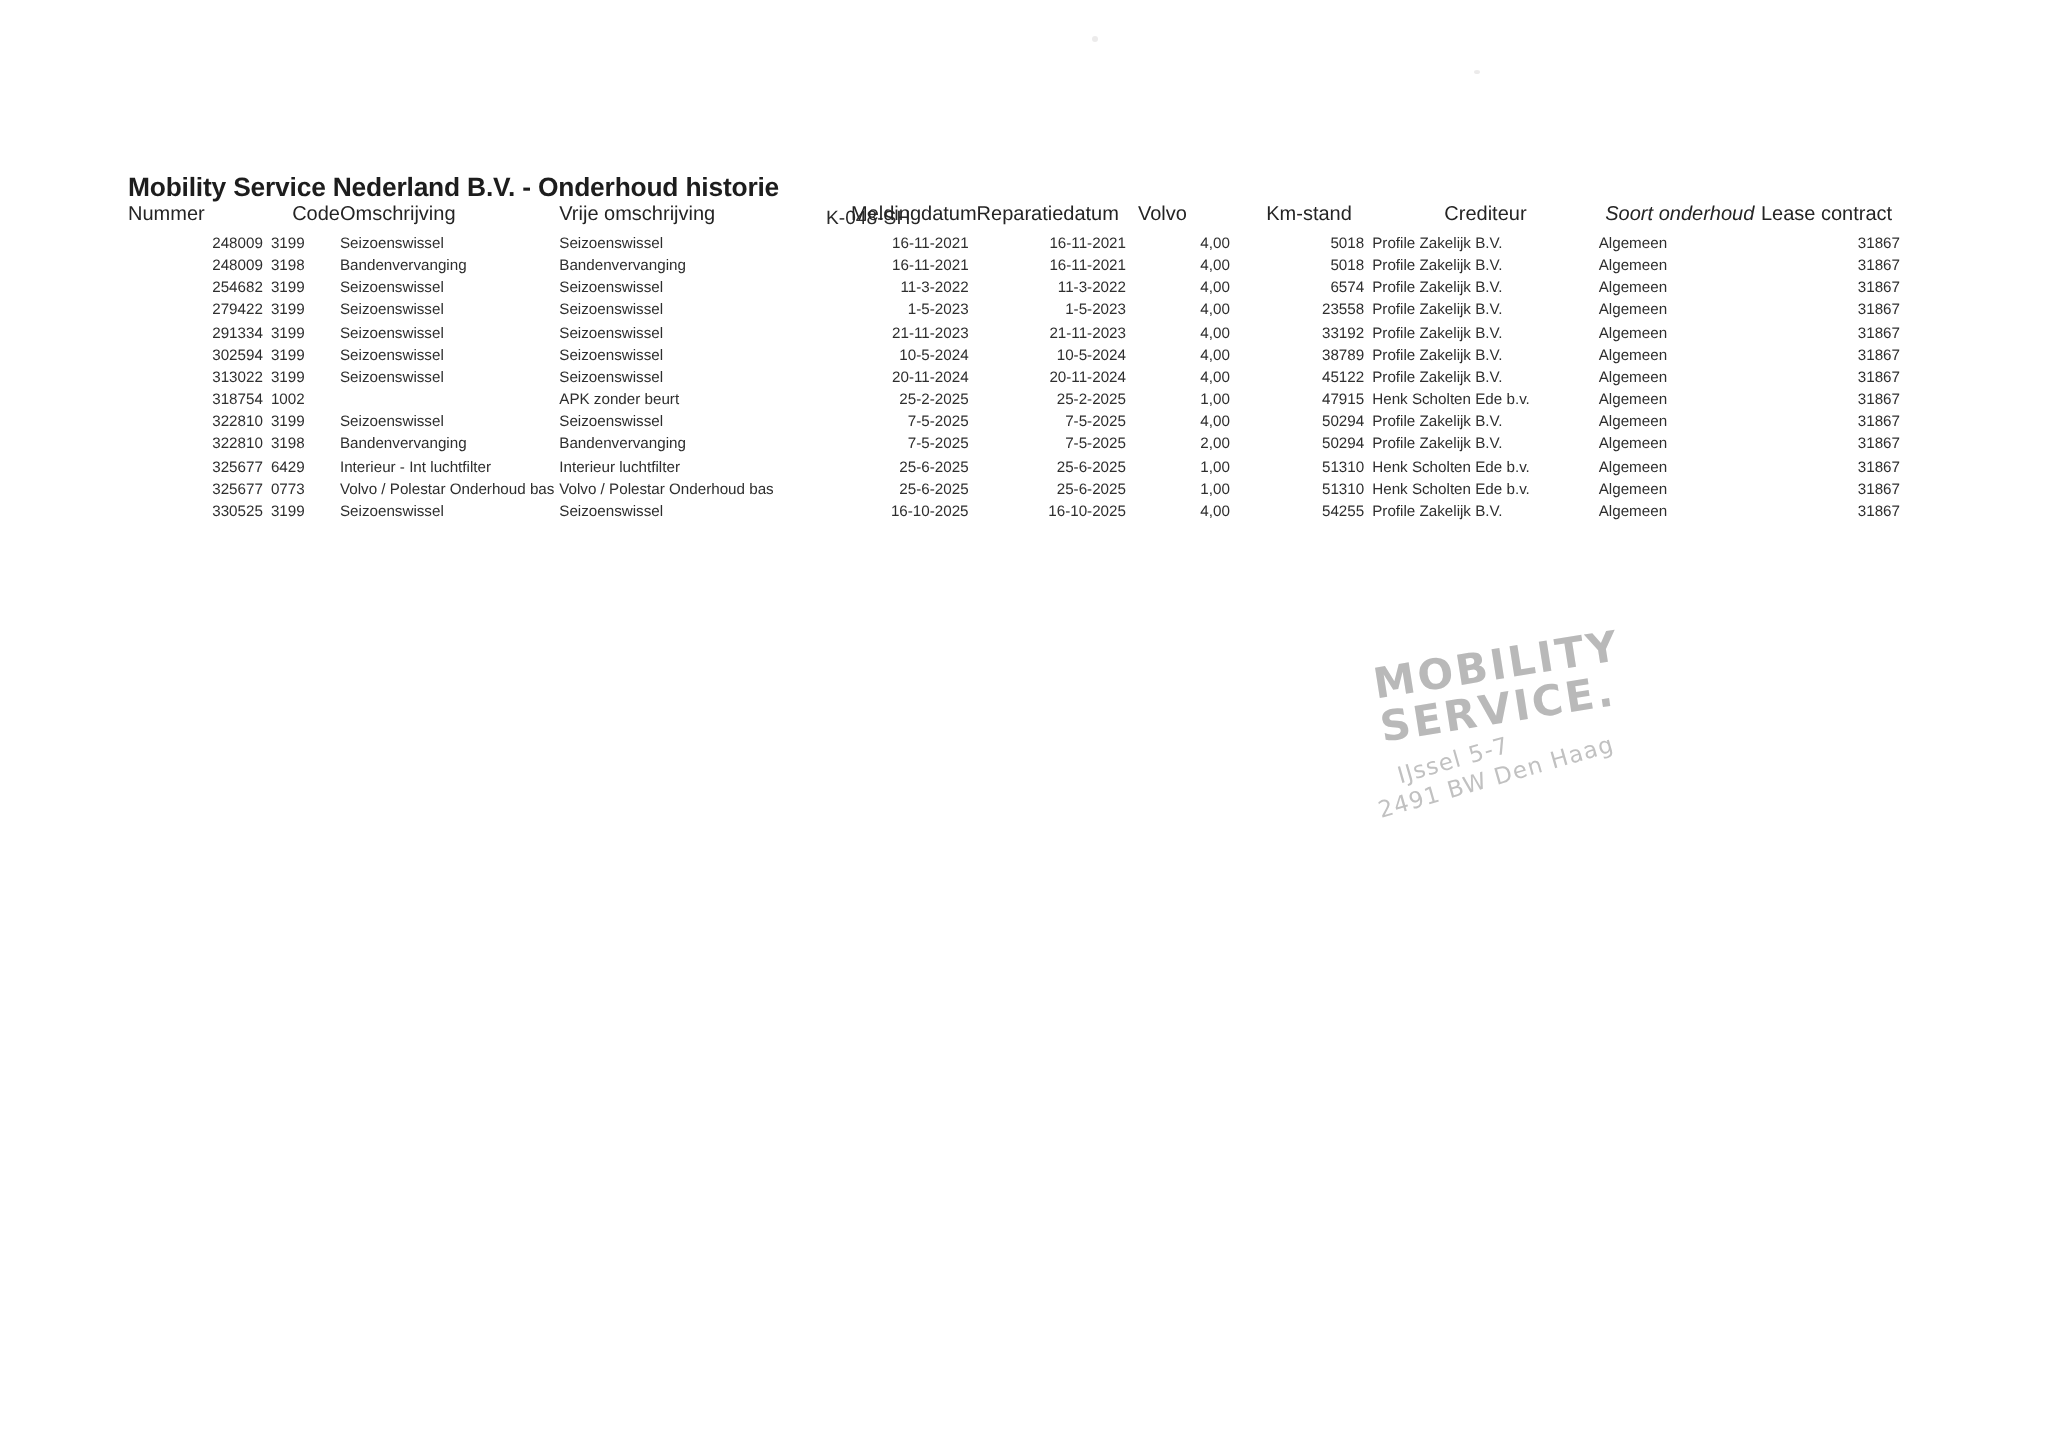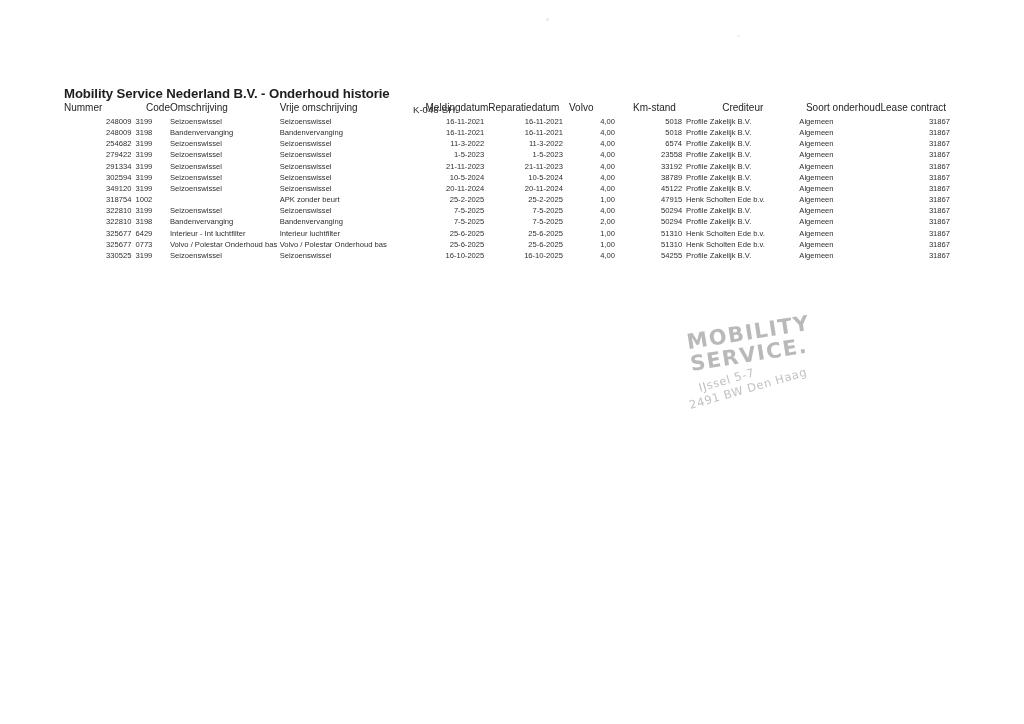--- a/index.html
+++ b/index.html
@@ -96,21 +96,21 @@
   
   thead .c-nummer { text-align: left;   padding-right: 0 !important; }
   thead .c-code   { text-align: right;  }
   thead .c-oms    { text-align: left;   padding-left: 12px; }
   thead .c-vrij   { text-align: left;   }
   thead .c-meld   { text-align: right;   padding-right: 0 !important; padding-left: 2px; }
   thead .c-rep    { text-align: left;   padding-right: 0 !important; padding-left: 6px; }
   thead .c-aantal { text-align: left;   padding-right: 0 !important; padding-left: 2px; }
   thead .c-km     { text-align: center;  padding-right: 0 !important; }
   thead .c-cred   { text-align: center; }
-  thead .c-soort  { text-align: right;   }
+  thead .c-soort  { text-align: center; font-style: italic;   }
   thead .c-lease  { text-align: left;   }
 
   
   #watermark {
     position: absolute;
     left: 693px;
     top: 320px;
     width: 150px;
     height: 110px;
     transform: rotate(-9deg);
@@ -245,21 +245,21 @@
           <td class="c-vrij">Seizoenswissel</td>
           <td class="c-meld">10-5-2024</td>
           <td class="c-rep">10-5-2024</td>
           <td class="c-aantal">4,00</td>
           <td class="c-km">38789</td>
           <td class="c-cred">Profile Zakelijk B.V.</td>
           <td class="c-soort">Algemeen</td>
           <td class="c-lease">31867</td>
         </tr>
         <tr>
-          <td class="c-nummer">349120</td>
+          <td class="c-nummer">313022</td>
           <td class="c-code">3199</td>
           <td class="c-oms">Seizoenswissel</td>
           <td class="c-vrij">Seizoenswissel</td>
           <td class="c-meld">20-11-2024</td>
           <td class="c-rep">20-11-2024</td>
           <td class="c-aantal">4,00</td>
           <td class="c-km">45122</td>
           <td class="c-cred">Profile Zakelijk B.V.</td>
           <td class="c-soort">Algemeen</td>
           <td class="c-lease">31867</td>

